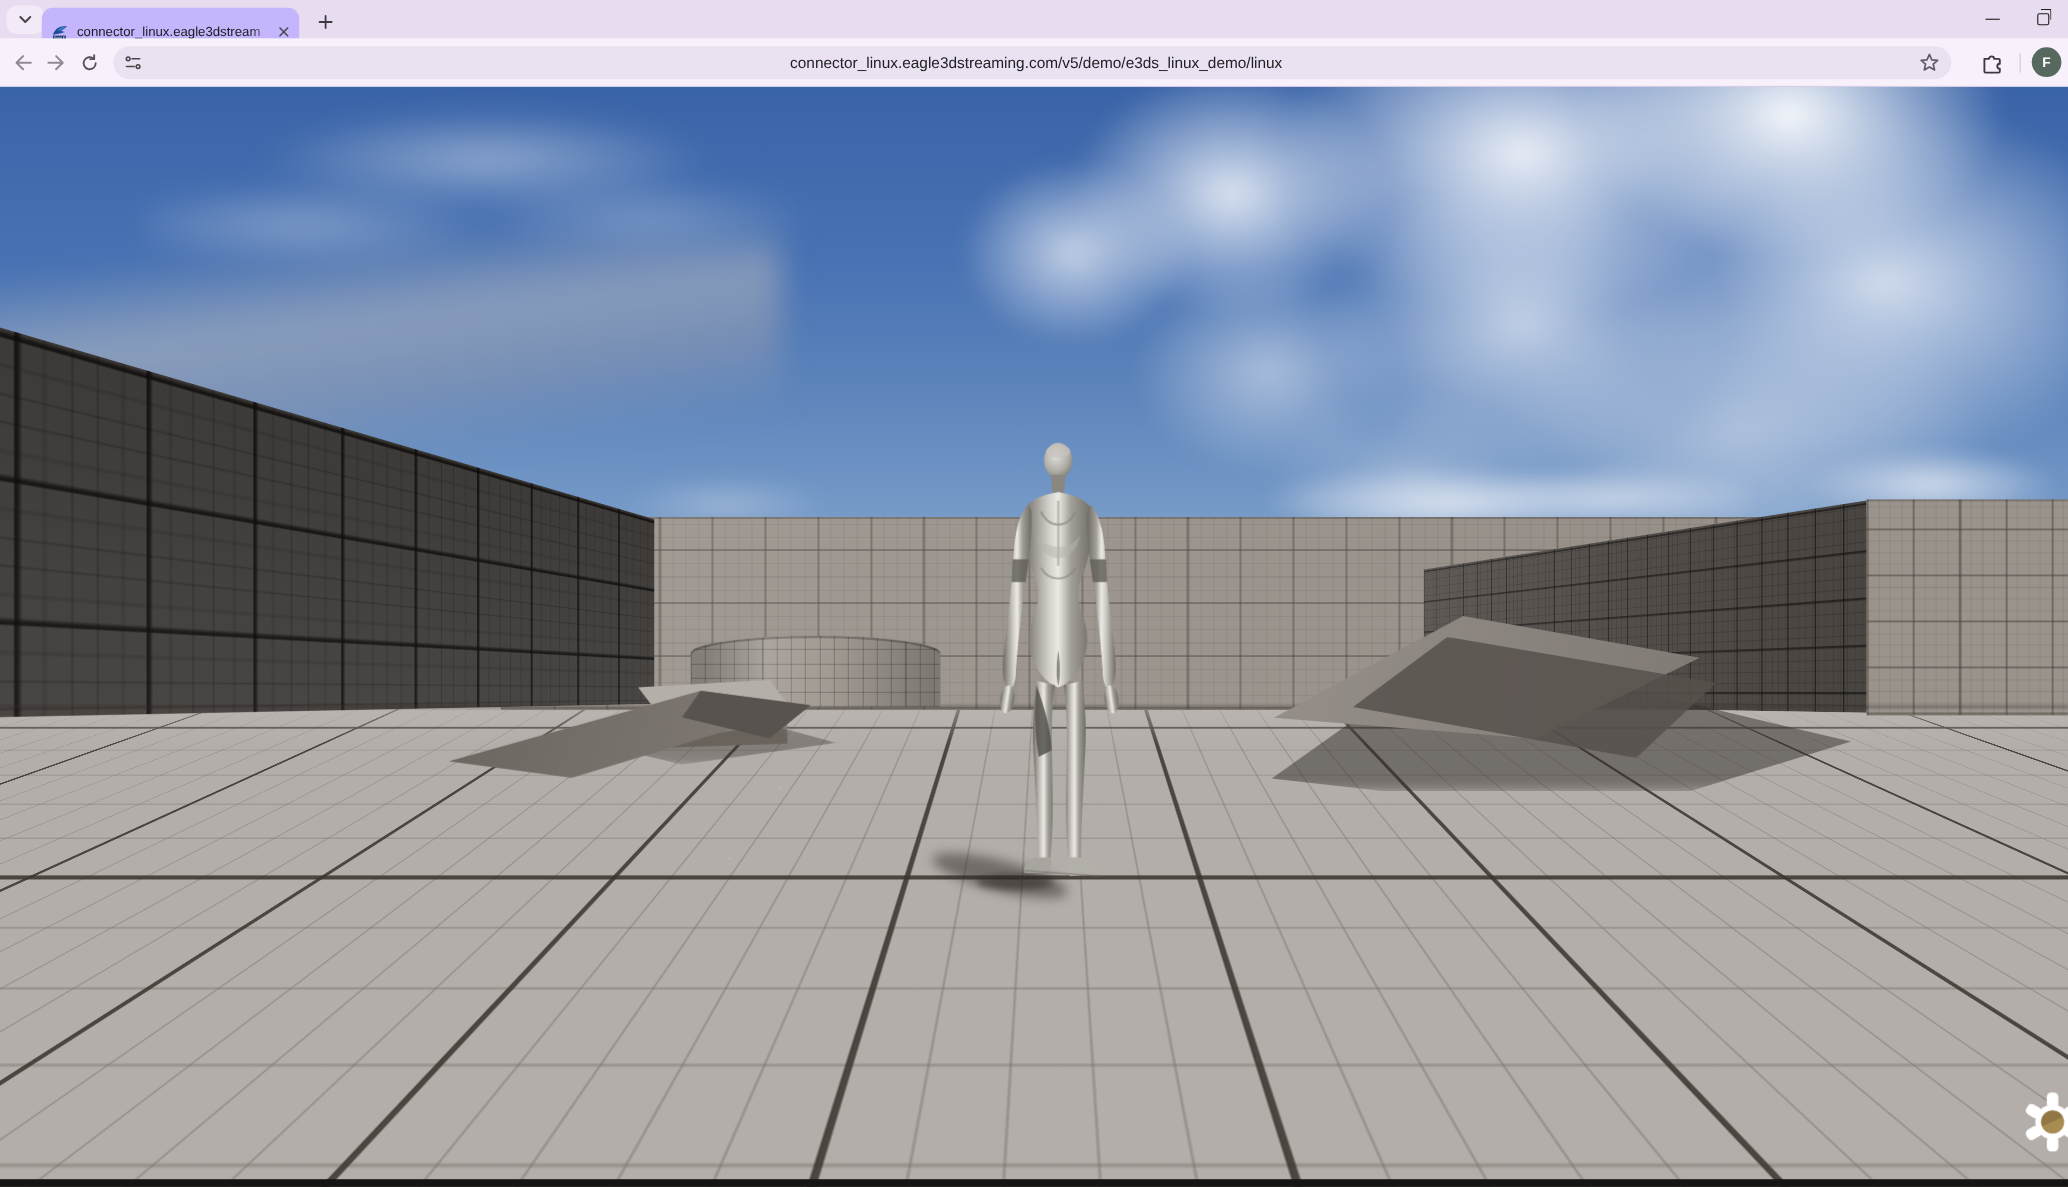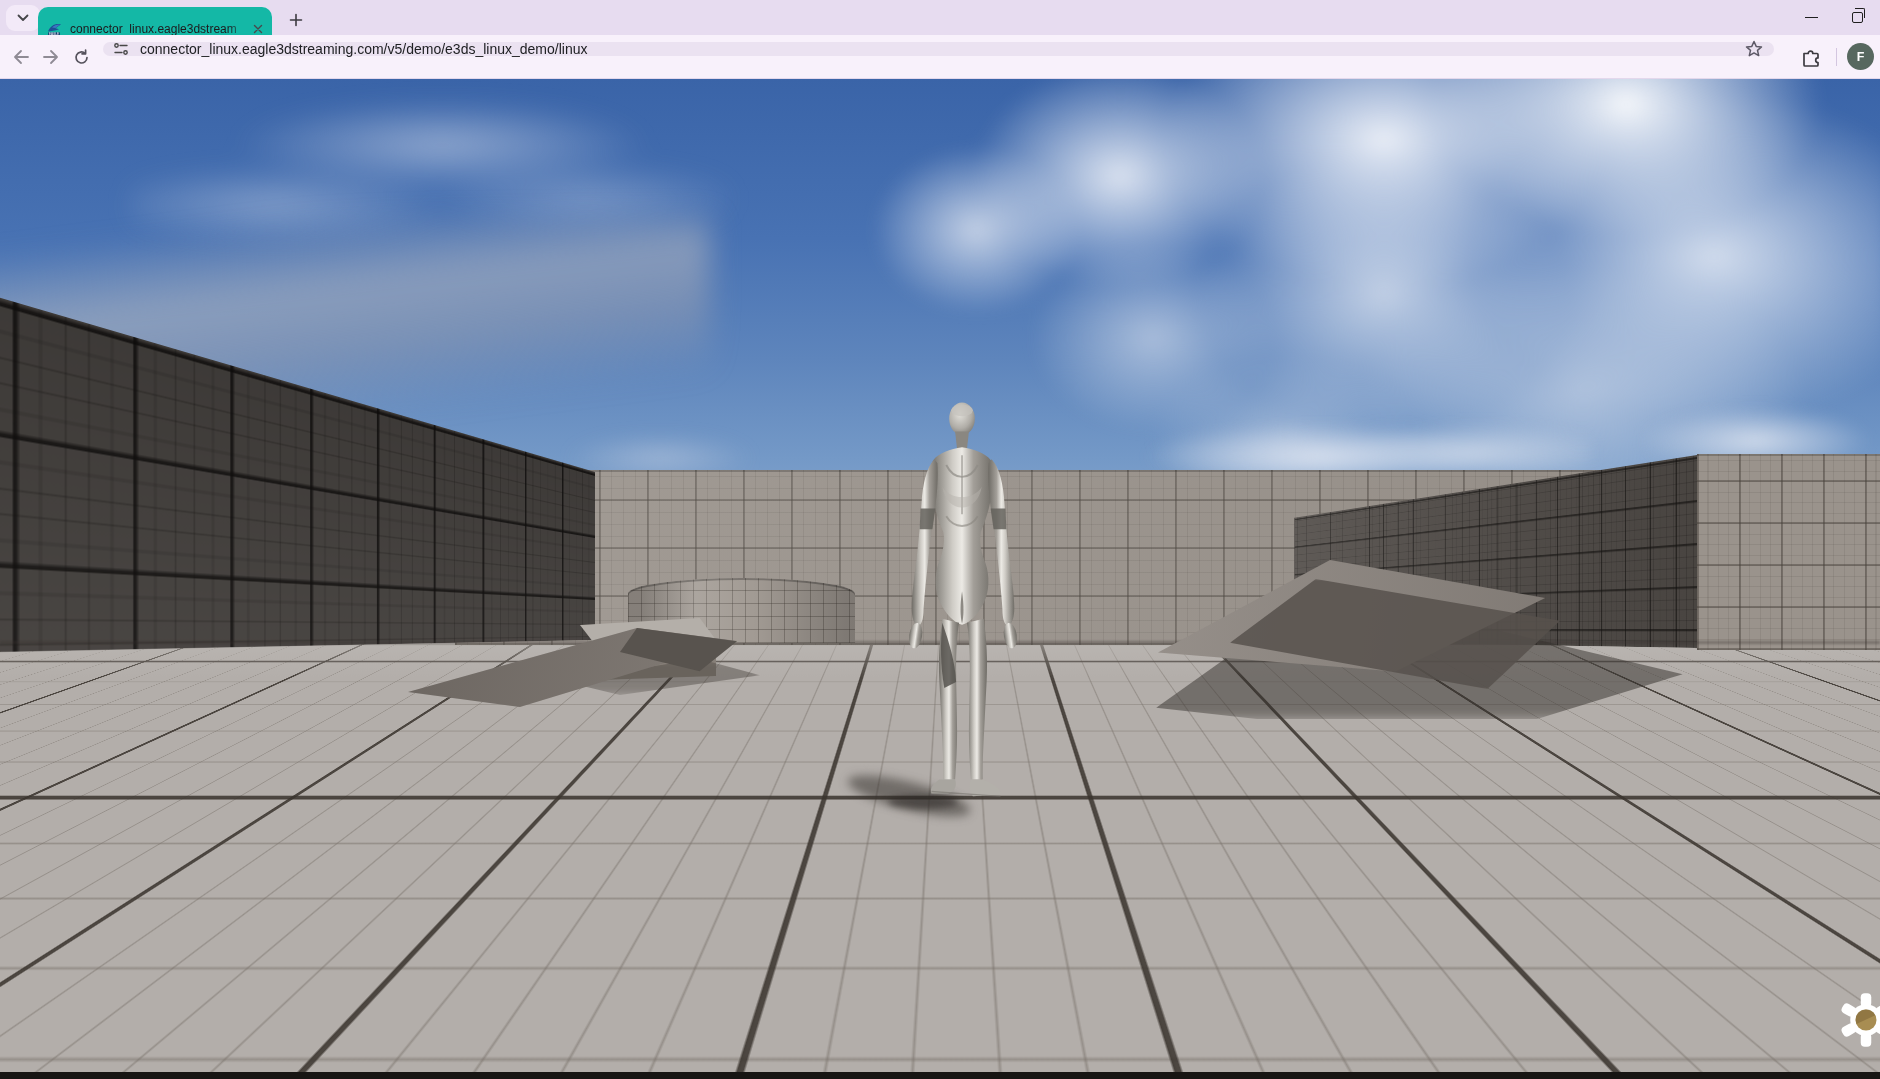--- a/index.html
+++ b/index.html
@@ -3,21 +3,21 @@
 <meta charset="utf-8">
 <style>
   html,body{margin:0;padding:0;background:#000;}
   #app{position:relative;width:1880px;height:1079px;overflow:hidden;
        font-family:"Liberation Sans",sans-serif;background:#f8f1fb;}
 
   
   #tabstrip{position:absolute;left:0;top:0;width:1880px;height:35px;background:#e7dcf0;}
   #tab-search-btn{position:absolute;left:6px;top:5px;width:34px;height:26px;border-radius:9px;
        background:#f3eaf8;display:flex;align-items:center;justify-content:center;cursor:pointer;}
-  #tab{position:absolute;left:38px;top:7px;width:234px;height:28px;background:#14b8a6;
+  #tab{position:absolute;left:38px;top:7px;width:234px;height:28px;background:#c4b5fd;
        border-radius:10px 10px 0 0;display:flex;align-items:center;padding:16px 6px 0 8px;box-sizing:border-box;}
   #tab-favicon{width:17px;height:17px;flex:0 0 17px;margin-right:7px;}
   #tab-title{flex:1;font-size:12px;color:#1d1b1e;white-space:nowrap;overflow:hidden;
        -webkit-mask-image:linear-gradient(90deg,#000 88%,transparent);
        mask-image:linear-gradient(90deg,#000 88%,transparent);}
   #tab-close{width:17px;height:17px;border-radius:50%;display:flex;align-items:center;
        justify-content:center;cursor:pointer;}
   #new-tab-btn{position:absolute;left:283px;top:7px;width:26px;height:26px;border-radius:50%;
        display:flex;align-items:center;justify-content:center;cursor:pointer;}
   .wincontrols{position:absolute;top:0;right:0;height:35px;display:flex;}
@@ -25,22 +25,22 @@
   #win-minimize .bar{width:13px;height:1.6px;background:#1f1f1f;}
   #win-restore .sq{position:relative;width:9px;height:9px;border:1.4px solid #1f1f1f;border-radius:2px;background:transparent;}
   #win-restore .sq:before{content:"";position:absolute;left:2px;top:-5px;width:9px;height:9px;
        border-top:1.4px solid #1f1f1f;border-right:1.4px solid #1f1f1f;border-radius:0 2px 0 0;}
 
   #toolbar{position:absolute;left:0;top:35px;width:1880px;height:44px;background:#f8f1fb;
        border-bottom:1px solid #e3d8ec;box-sizing:border-box;}
   .navbtn{position:absolute;top:8px;width:28px;height:28px;border-radius:50%;display:flex;
        align-items:center;justify-content:center;cursor:pointer;}
   #back-btn{left:7px;} #forward-btn{left:37px;} #refresh-btn{left:67px;}
-  #urlbar{position:absolute;left:103px;top:7px;width:1671px;height:14px;border-radius:15px;
-       background:#ebe2f1;display:flex;align-items:center;box-sizing:border-box;padding:0 10px 0 9px;}
+  #urlbar{position:absolute;left:103px;top:7px;width:1671px;height:30px;border-radius:15px;
+       background:#ebe2f1;display:flex;align-items:center;box-sizing:border-box;padding:0 10px 0 9px;text-align:center;}
   #site-info-icon{width:18px;height:18px;flex:0 0 18px;margin-right:10px;cursor:pointer;}
   #url-text{flex:1;font-size:14px;color:#202124;white-space:nowrap;overflow:hidden;}
   #bookmark-btn{width:20px;height:20px;flex:0 0 20px;cursor:pointer;}
   #extensions-btn{position:absolute;left:1799px;top:10px;width:24px;height:24px;cursor:pointer;}
   #toolbar-divider{position:absolute;left:1836px;top:13px;width:1px;height:18px;background:#d4c6e0;}
   #avatar-btn{position:absolute;left:1847px;top:8px;width:27px;height:27px;border-radius:50%;
        background:#57685f;color:#fff;display:flex;align-items:center;justify-content:center;
        font-size:12.5px;font-weight:bold;cursor:pointer;}
 
   

